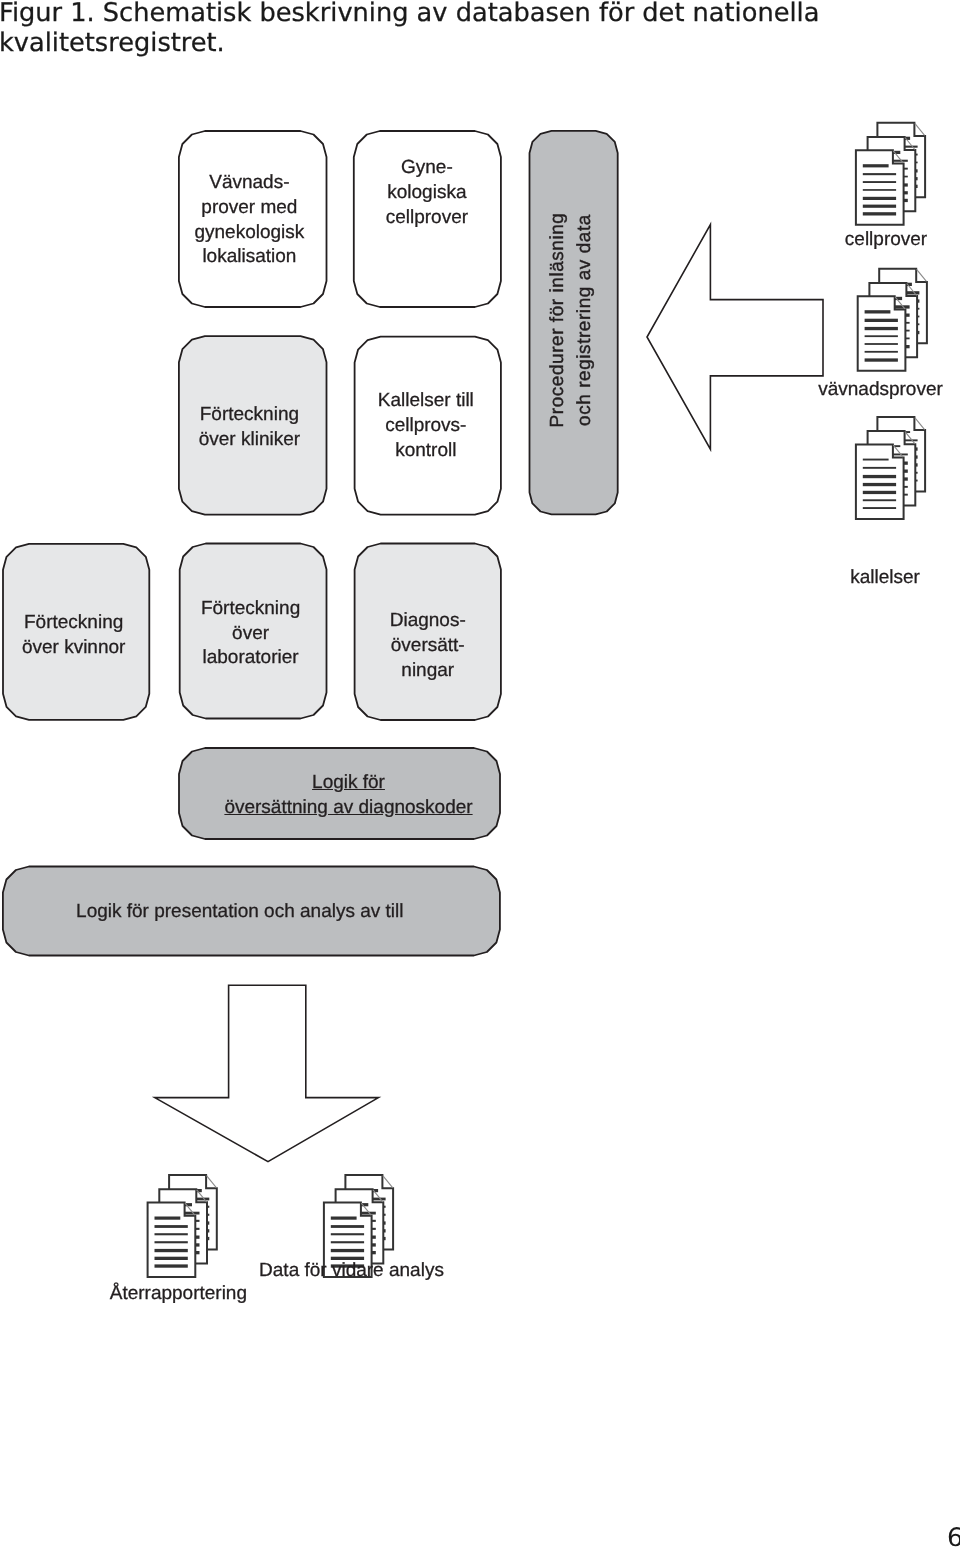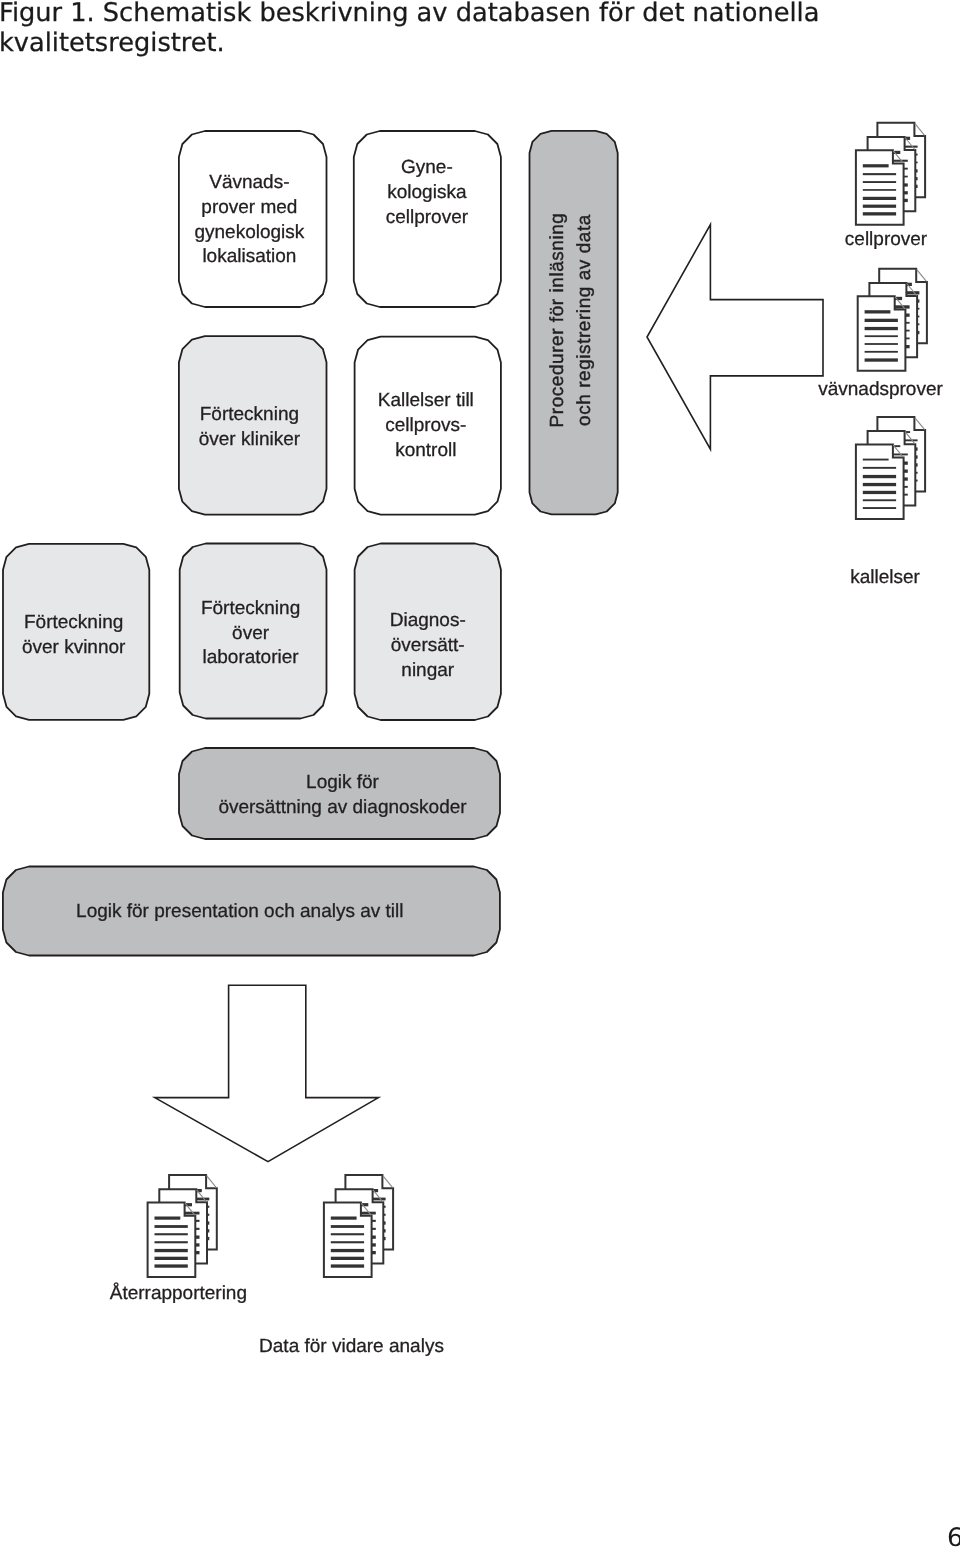--- a/index.html
+++ b/index.html
@@ -139,23 +139,23 @@
 cellprovs-
 kontroll</div>
 <div class="boxlabel" style="left:2px;top:548px;width:148px;height:176px;padding-right:4.7px;">Förteckning
 över kvinnor</div>
 <div class="boxlabel" style="left:179.7px;top:546.5px;width:146.8px;height:175px;padding-right:5.0px;">Förteckning
 över
 laboratorier</div>
 <div class="boxlabel" style="left:354.6px;top:546.5px;width:146.3px;height:176.5px;padding-right:0;margin-top:12px;">Diagnos-
 översätt-
 ningar</div>
-<div class="boxlabel" style="left:190px;top:748px;width:321px;height:96.5px;padding-right:16.0px;">Logik för
+<div class="boxlabel" style="left:196px;top:748px;width:321px;height:96.5px;padding-right:16.0px;text-decoration:underline;">Logik för
 översättning av diagnoskoder</div>
 <div class="boxlabel" style="left:1.6px;top:866.5px;width:496.4px;height:92px;padding-right:20.0px;">Logik för presentation och analys av till</div>
 <div class="vlabel" style="left:386px;top:293px;width:372px;height:54px;">Procedurer för inläsning
 och registrering av data</div>
 <div class="doclabel" style="left:826px;top:227.5px;width:120px;">cellprover</div>
 <div class="doclabel" style="left:800.5px;top:377.5px;width:160px;">vävnadsprover</div>
 <div class="doclabel" style="left:825px;top:526.5px;width:120px;margin-top:39px;">kallelser</div>
 <div class="doclabel" style="left:67px;top:1281.8px;width:180px;text-align:right;">Återrapportering</div>
-<div class="doclabel" style="left:251.5px;top:1335px;width:200px;">Data för vidare analys</div>
+<div class="doclabel" style="left:251.5px;top:1259px;width:200px;">Data för vidare analys</div>
 </div>
 
 </body></html>

